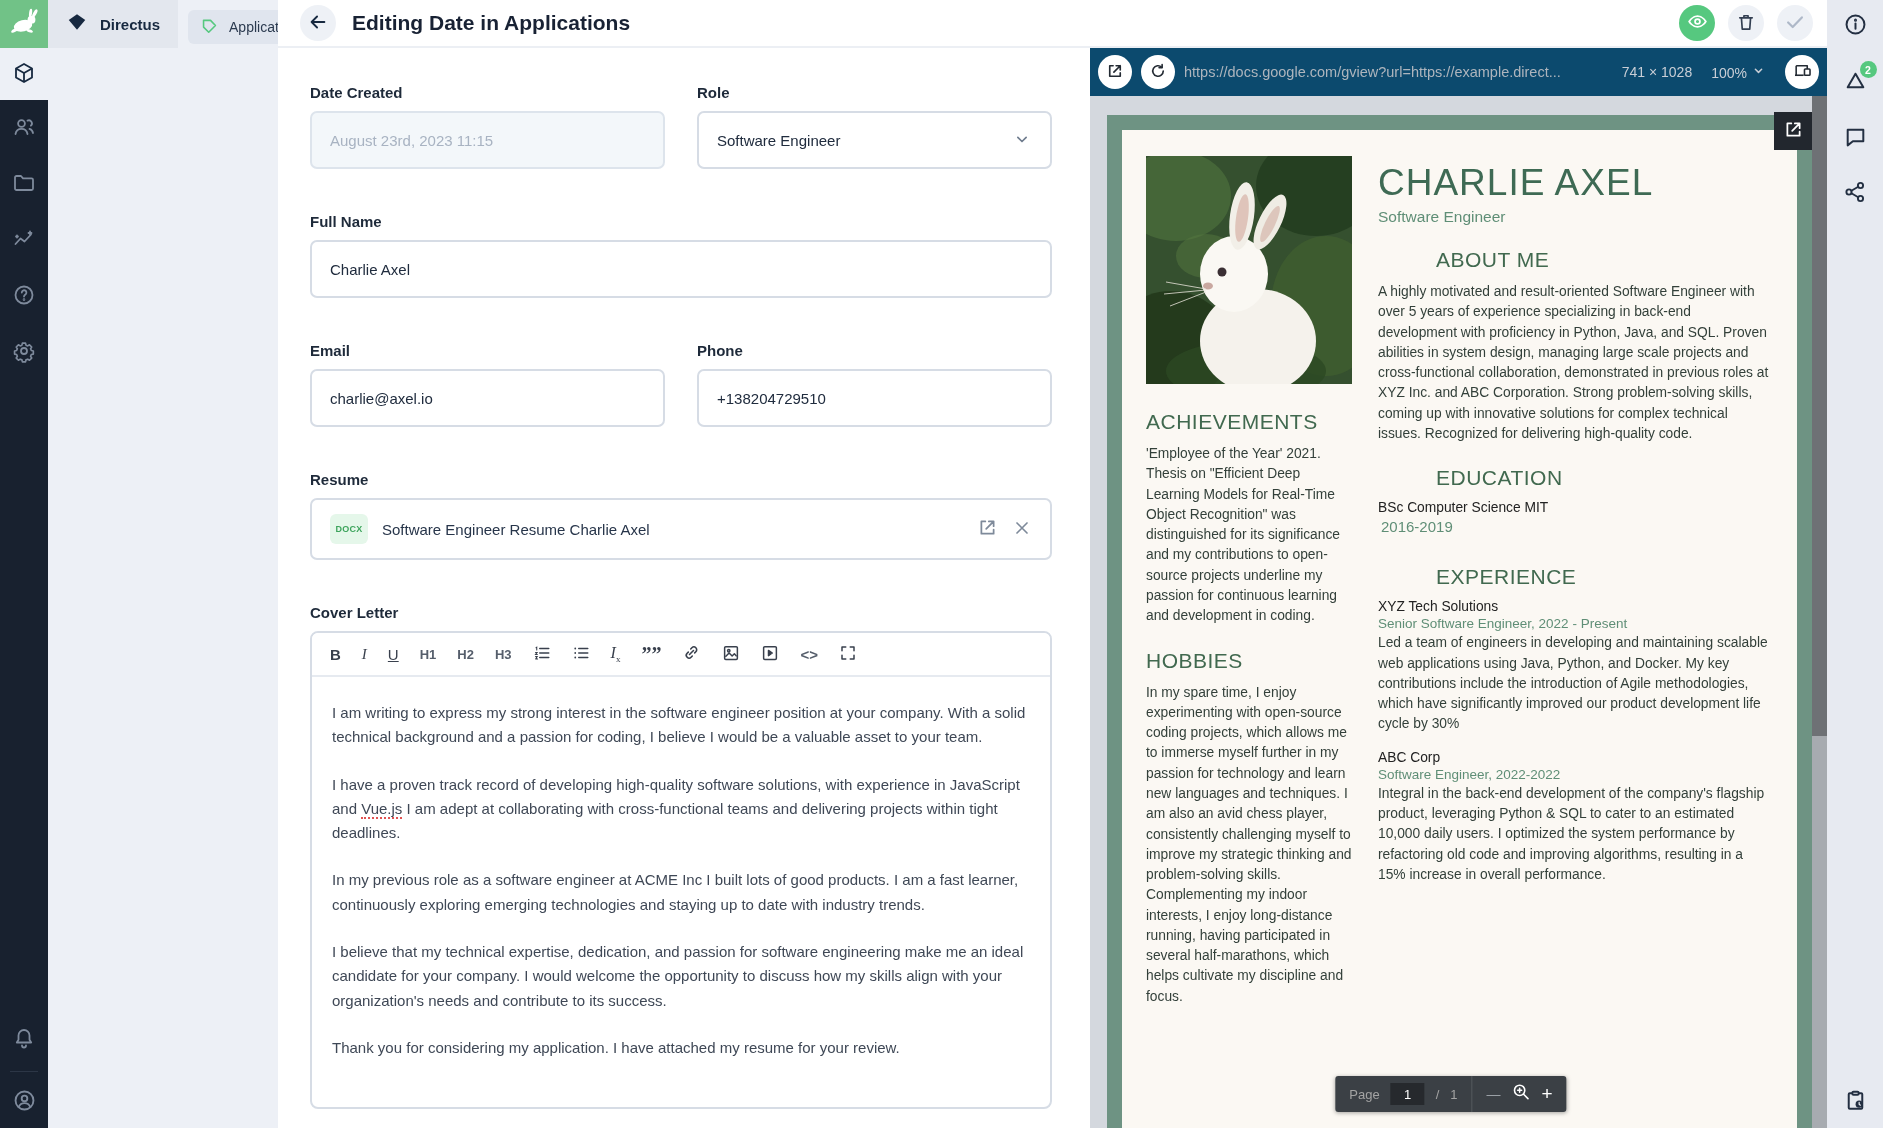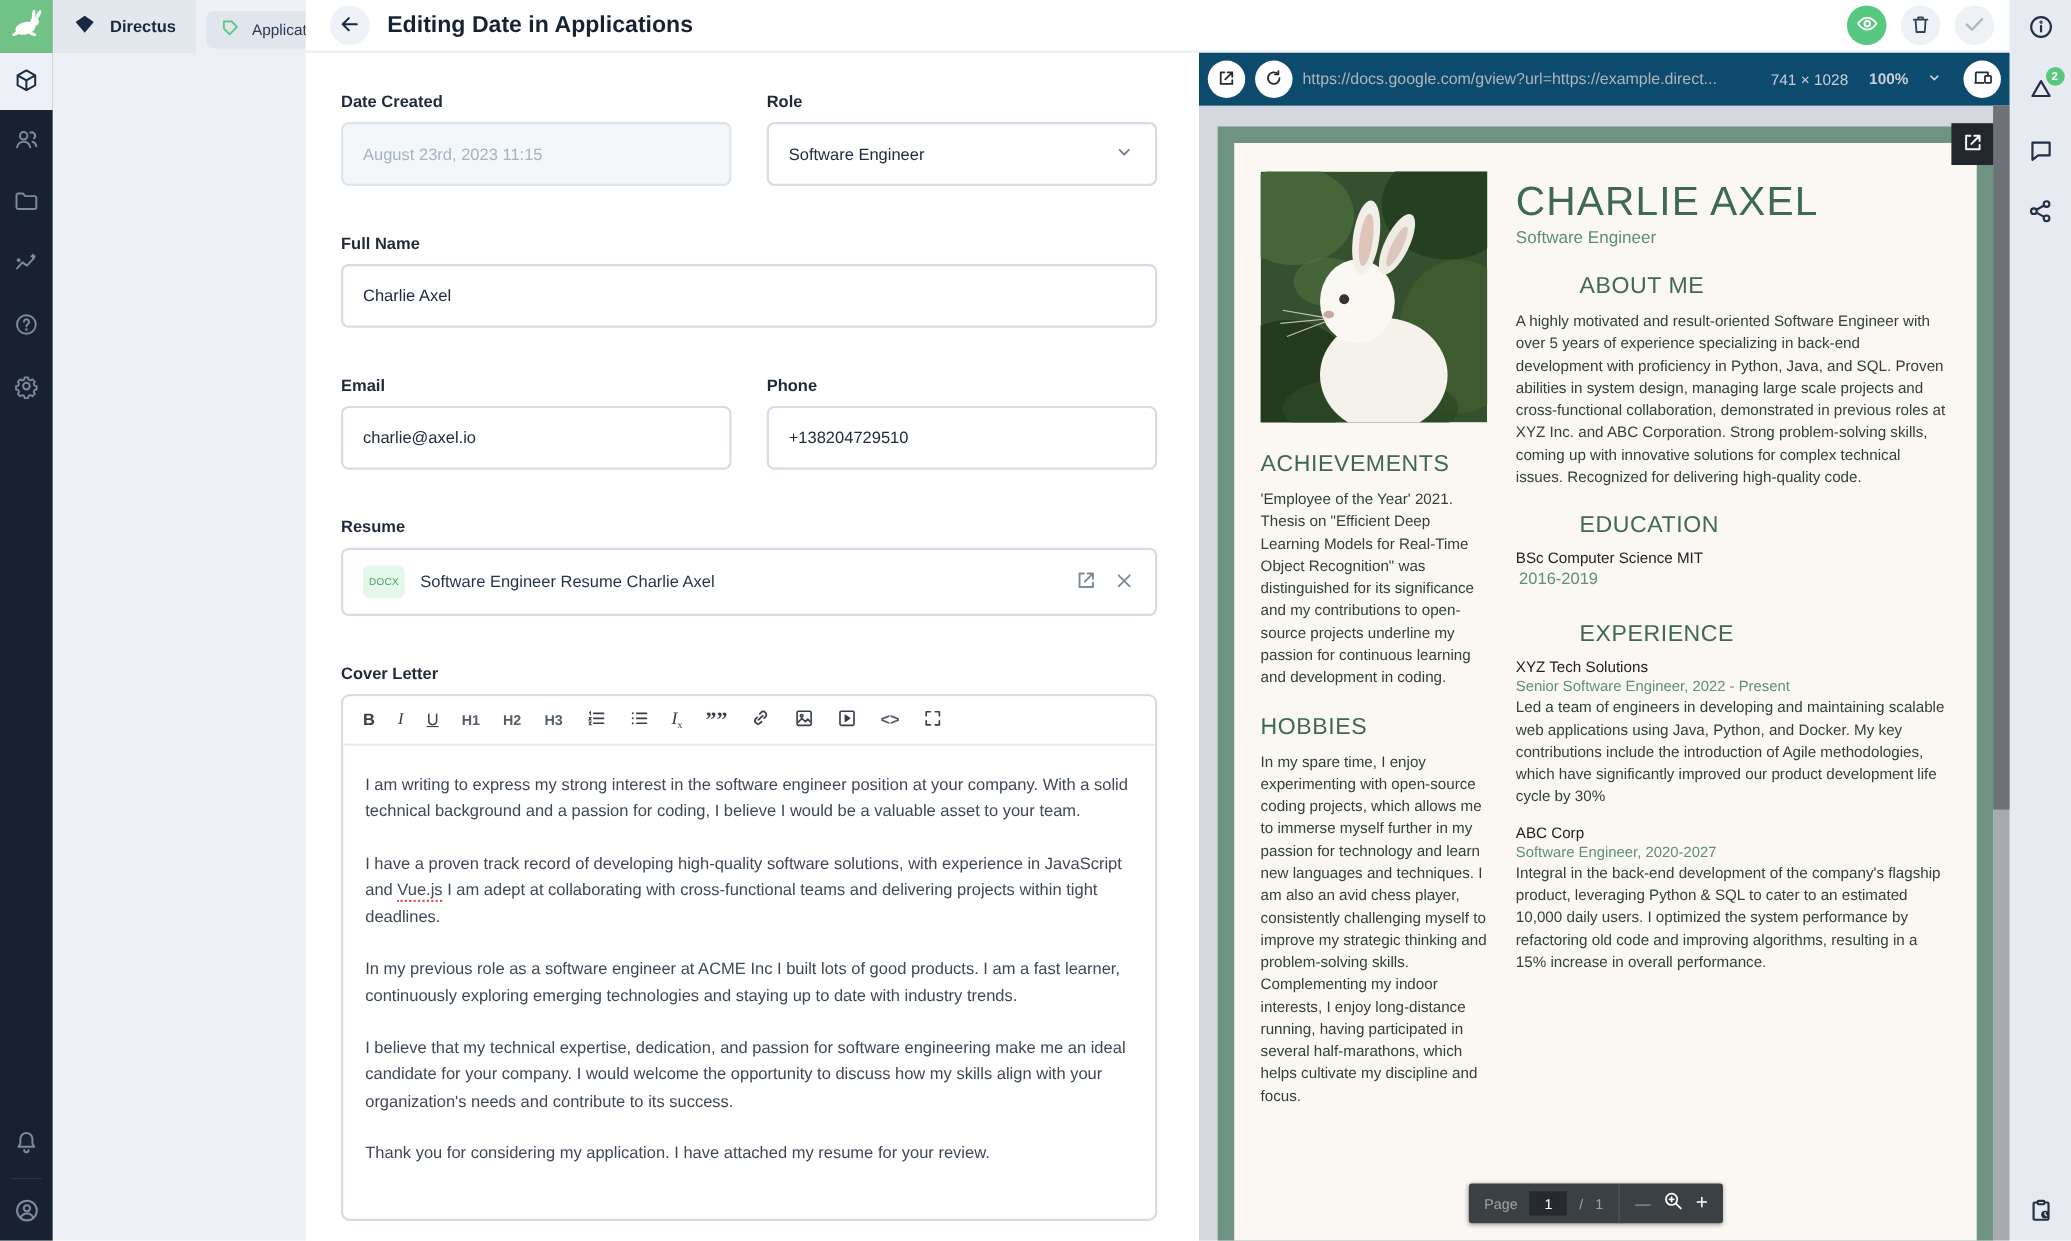--- a/index.html
+++ b/index.html
@@ -36,21 +36,21 @@
 
   
   .form-area { width:812px; flex-shrink:0; overflow:hidden; padding:36px 38px 0 32px; }
   .field-row { display:flex; gap:32px; margin-bottom:44px; }
   .field { flex:1; min-width:0; }
   .field-label { font-size:15px; font-weight:700; color:#1e2a3a; margin-bottom:10px; }
   .v-input { width:100%; height:58px; border:2px solid #d6dce5; border-radius:7px; padding:0 18px; font-size:15px; color:#202c3e; font-family:"Liberation Sans",sans-serif; background:#fff; outline:none; }
   .v-input:disabled, .v-input.disabled { background:#f3f7fa; border-color:#dde4ec; color:#a8b3c2; }
   .select-box { display:flex; align-items:center; justify-content:space-between; cursor:pointer; }
   .file-box { display:flex; align-items:center; gap:14px; cursor:default; }
-  .docx-chip { width:38px; height:30px; border-radius:6px; background:#e5f7ea; color:#3da45c; font-size:9px; font-weight:400; display:flex; align-items:center; justify-content:center; letter-spacing:.3px; flex-shrink:0; }
+  .docx-chip { width:38px; height:30px; border-radius:6px; background:#e5f7ea; color:#3da45c; font-size:9px; font-weight:700; display:flex; align-items:center; justify-content:center; letter-spacing:.3px; flex-shrink:0; }
   .file-name { flex:1; font-size:15px; color:#27354a; }
   .file-actions { display:flex; gap:14px; align-items:center; }
   .icon-btn { background:none; border:none; cursor:pointer; padding:0; display:flex; color:#7e8a9a; }
 
   .editor { border:2px solid #d6dce5; border-radius:8px; overflow:hidden; }
   .toolbar { display:flex; align-items:center; gap:21px; padding:10px 18px; border-bottom:2px solid #e6eaf0; background:#fff; }
   .tb { background:none; border:none; cursor:pointer; font-family:"Liberation Sans",sans-serif; font-size:15px; color:#39404d; display:flex; align-items:center; }
   .tb.b { font-weight:700; } .tb.i { font-style:italic; font-family:"Liberation Serif",serif; }
   .tb.u { text-decoration:underline; }
   .tb.h { font-size:13px; font-weight:700; color:#555e6b; }
@@ -59,21 +59,21 @@
   .editor-body { padding:24px 20px; font-size:15px; line-height:1.62; color:#3f4856; }
   .editor-body p { margin-bottom:23px; }
   .spell { border-bottom:2px dotted #e05252; }
 
   
   .preview-panel { width:737px; flex-shrink:0; display:flex; flex-direction:column; background:#d4d8de; }
   .preview-header { height:48px; background:#0c4a6e; display:flex; align-items:center; padding:0 8px 0 8px; gap:9px; flex-shrink:0; }
   .ph-circle { width:34px; height:34px; border-radius:50%; background:#fff; border:none; display:flex; align-items:center; justify-content:center; cursor:pointer; flex-shrink:0; }
   .ph-url { flex:1; font-size:14.5px; color:#aeb5bd; white-space:nowrap; overflow:hidden; text-overflow:ellipsis; }
   .ph-dims { font-size:14px; color:#c9ced6; margin:0 10px 0 6px; white-space:nowrap; }
-  .ph-zoom { font-size:14px; color:#c9ced6; display:flex; align-items:flex-start; gap:16px; cursor:pointer; margin-right:10px;font-weight:bold; }
+  .ph-zoom { font-size:14px; color:#c9ced6; display:flex; align-items:flex-end; gap:4px; cursor:pointer; margin-right:10px; }
 
   .viewport { flex:1; position:relative; overflow:hidden; }
   .scroll-track { position:absolute; top:0; right:0; width:15px; height:100%; background:#a7abb0; }
   .scroll-thumb { position:absolute; top:0; left:0; width:15px; height:62%; background:#6e7175; }
   .doc-frame { position:absolute; left:17px; top:19px; width:705px; height:1200px; background:#6e9383; padding:15px; }
   .doc-page { width:100%; height:100%; background:#fbf8f3; padding:26px 24px; }
   .popout-btn { position:absolute; top:16px; right:15px; width:38px; height:38px; background:#22272e; border:none; display:flex; align-items:center; justify-content:center; cursor:pointer; }
 
   .doc-grid { display:grid; grid-template-columns:206px 1fr; column-gap:26px; }
   .photo { width:206px; height:228px; display:block; }
@@ -473,21 +473,21 @@
                   <div class="edu-degree">BSc Computer Science MIT</div>
                   <div class="edu-years">2016-2019</div>
                   <h3 class="doc-h indent" style="margin-top:30px;">EXPERIENCE</h3>
                   <div class="job">
                     <div class="job-co">XYZ Tech Solutions</div>
                     <div class="job-title">Senior Software Engineer, 2022 - Present</div>
                     <p class="doc-p">Led a team of engineers in developing and maintaining scalable web applications using Java, Python, and Docker. My key contributions include the introduction of Agile methodologies, which have significantly improved our product development life cycle by 30%</p>
                   </div>
                   <div class="job">
                     <div class="job-co">ABC Corp</div>
-                    <div class="job-title">Software Engineer, 2020-2027</div>
+                    <div class="job-title">Software Engineer, 2022-2022</div>
                     <p class="doc-p">Integral in the back-end development of the company's flagship product, leveraging Python &amp; SQL to cater to an estimated 10,000 daily users. I optimized the system performance by refactoring old code and improving algorithms, resulting in a 15% increase in overall performance.</p>
                   </div>
                 </div>
               </div>
             </div>
           </div>
 
           <div class="scroll-track">
             <div class="scroll-thumb"></div>
           </div>

